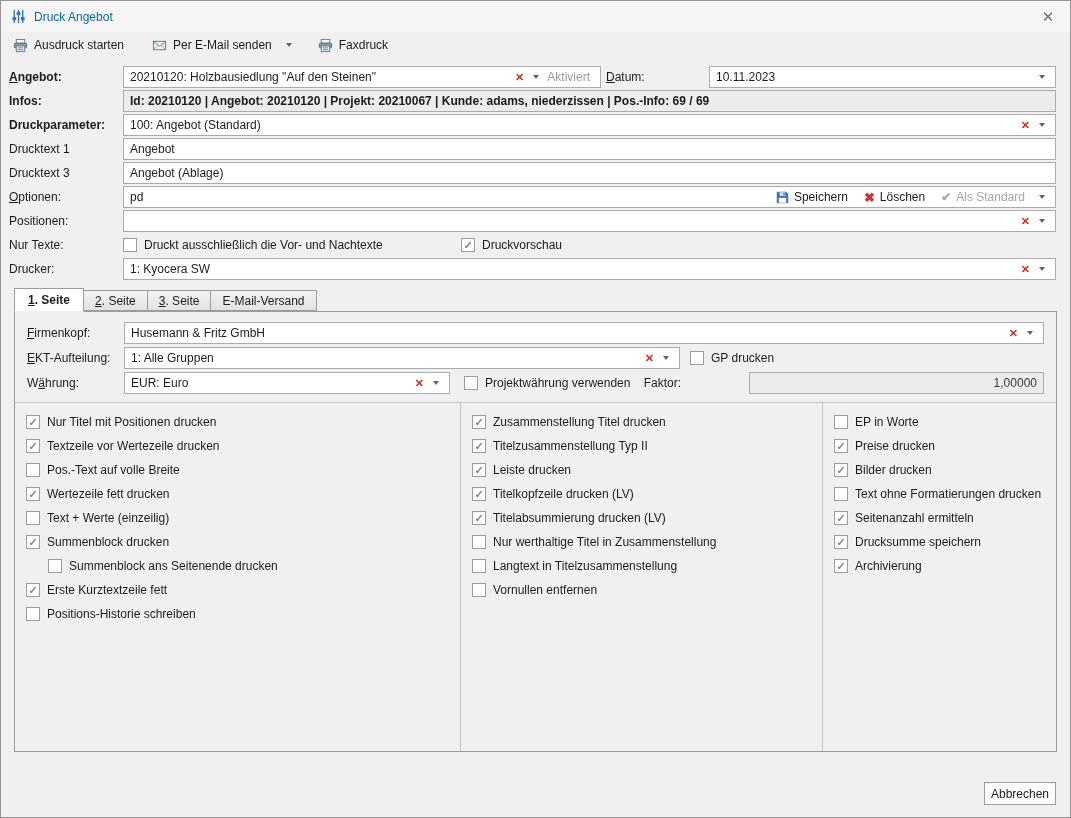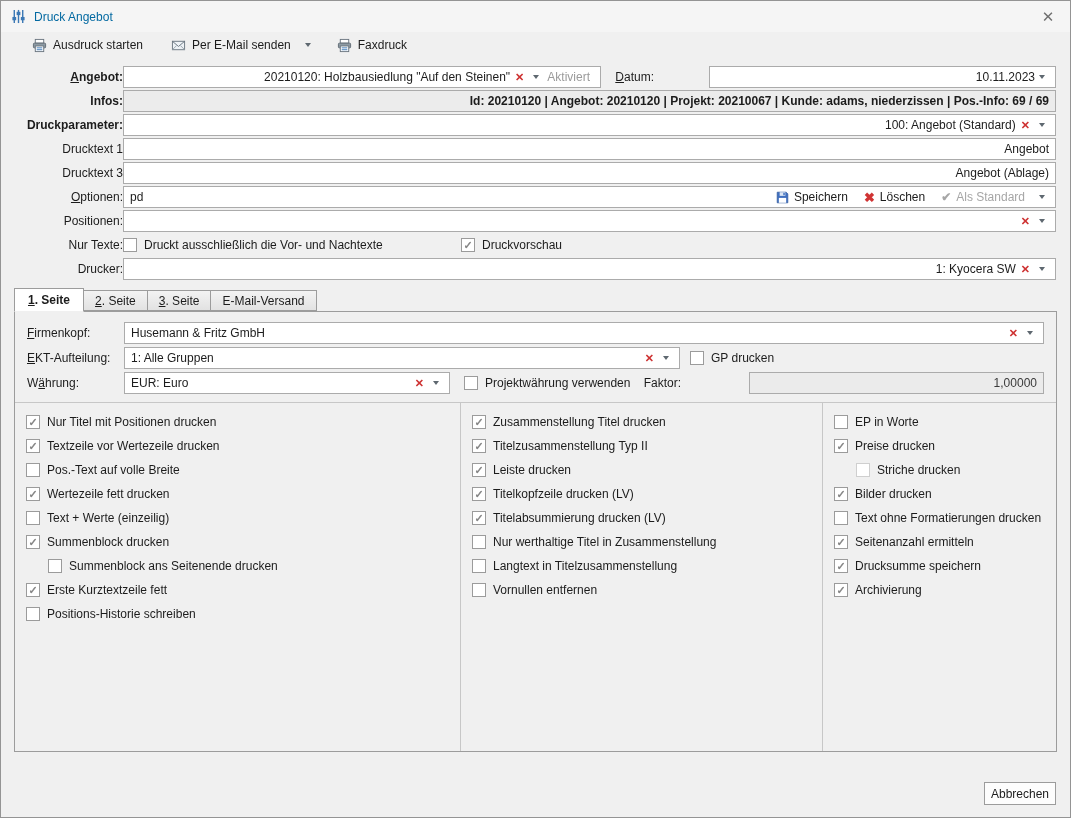--- a/index.html
+++ b/index.html
@@ -6,27 +6,27 @@
   .dialog{
     position:relative;width:1071px;height:818px;box-sizing:border-box;
     background:#f0f0f0;border:1px solid #949494;overflow:hidden;
     font-family:"Liberation Sans",sans-serif;font-size:12px;color:#1c1c1c;
   }
   
   .titlebar{height:31px;display:flex;align-items:center;padding:0 10px;background:#f5f5f5;}
   .titlebar .title{margin-left:8px;color:#0369a1;}
   .close-btn{margin-left:auto;color:#6f6f6f;font-size:15px;width:24px;text-align:center;cursor:default;}
   
-  .toolbar{height:26px;display:flex;align-items:center;padding:0 24px;}
+  .toolbar{height:26px;display:flex;align-items:center;padding:0 5px;}
   .tbtn{display:flex;align-items:center;gap:6px;padding:2px 7px;border-radius:2px;}
   .tb-split{display:flex;align-items:center;justify-content:center;width:16px;height:20px;margin-left:2px;}
   .tb-gap{width:14px;}
   
   .formarea{padding:8px 14px 0 8px;}
-  .frow{display:flex;align-items:center;height:22px;margin-bottom:2px;text-align:right;}
+  .frow{display:flex;align-items:center;height:22px;margin-bottom:2px;}
   .flabel{flex:0 0 114px;}
   .bold{font-weight:bold;}
   .field{height:22px;box-sizing:border-box;border:1px solid #ababab;background:#ffffff;
          display:flex;align-items:center;padding:0 6px;flex:1;min-width:0;}
   .field .val{flex:1;white-space:nowrap;overflow:hidden;}
   .readonly{background:#ececec;font-weight:bold;}
   .disabledf{background:#ebebeb;color:#3a3a3a;}
   .num .val{text-align:right;}
   .clear-x{color:#ce3232;font-weight:bold;font-size:11px;line-height:1;padding:0 5px;cursor:default;}
   .dd{width:14px;display:flex;justify-content:center;align-items:center;cursor:default;}
@@ -395,24 +395,20 @@
         </div>
       <div class="col col3">
           <div class="cb-row">
             <span class="cb-box"></span>
             <span>EP in Worte</span>
           </div>
           <div class="cb-row">
             <span class="cb-box">✓</span>
             <span>Preise drucken</span>
           </div>
-          <div class="cb-row indent">
-            <span class="cb-box dis"></span>
-            <span>Striche drucken</span>
-          </div>
           <div class="cb-row">
             <span class="cb-box">✓</span>
             <span>Bilder drucken</span>
           </div>
           <div class="cb-row">
             <span class="cb-box"></span>
             <span>Text ohne Formatierungen drucken</span>
           </div>
           <div class="cb-row">
             <span class="cb-box">✓</span>

